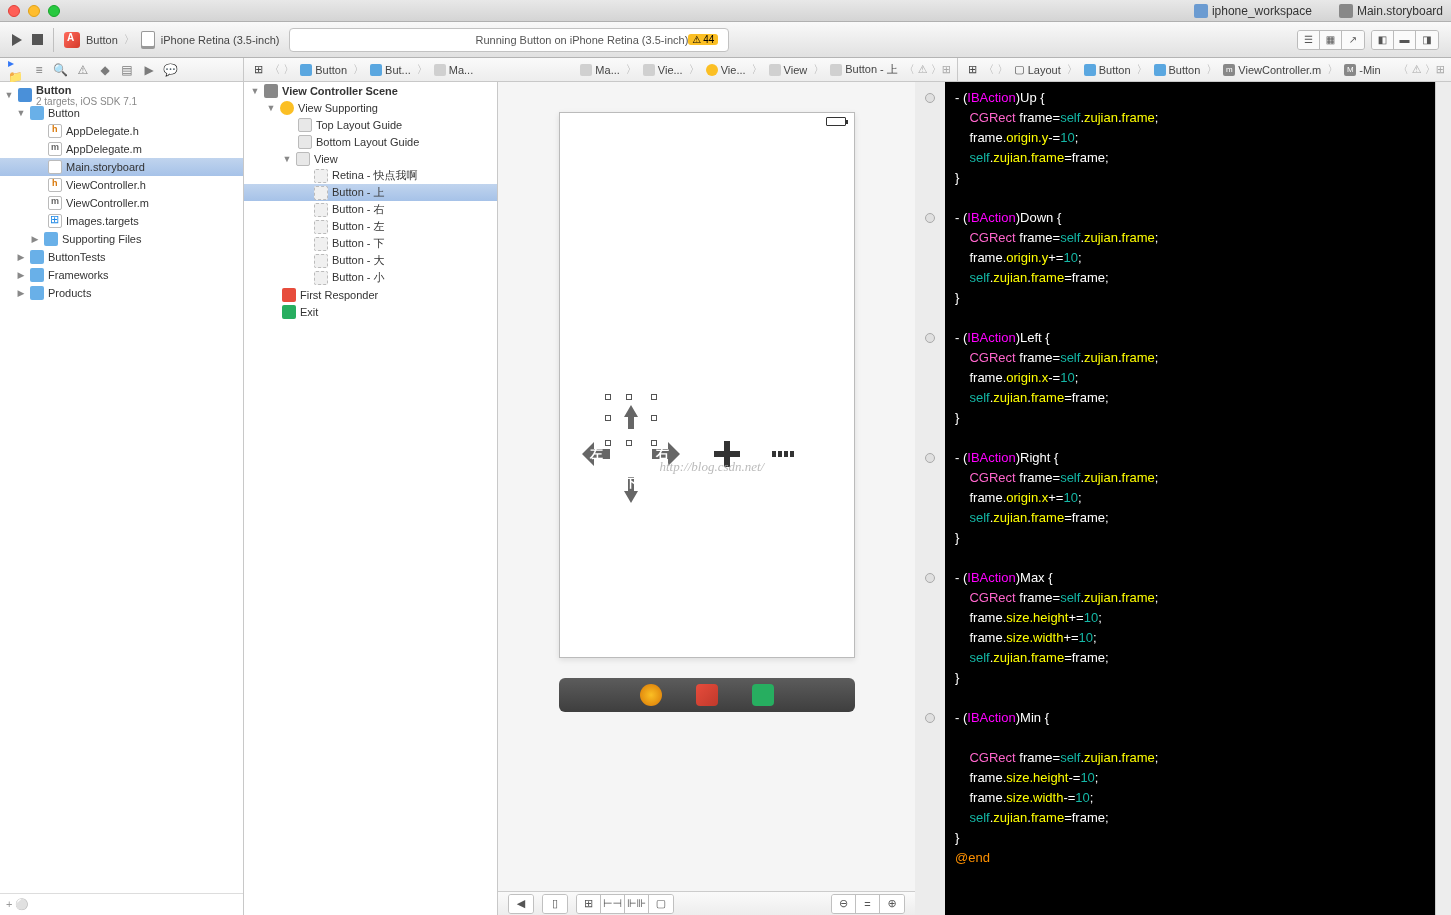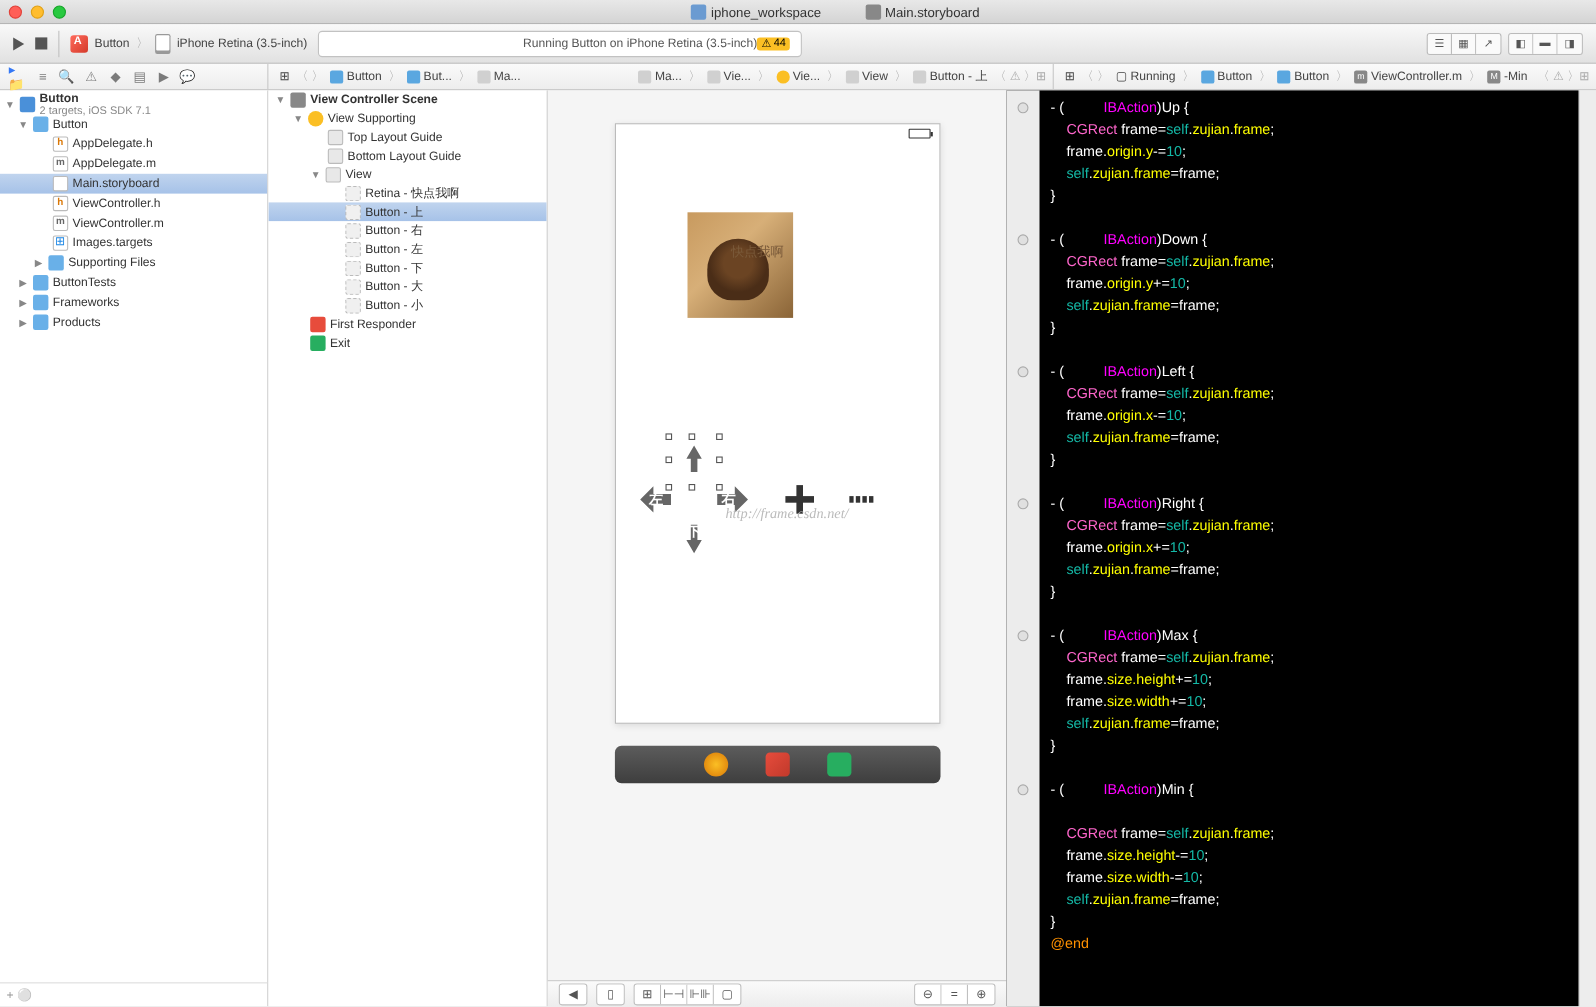--- a/index.html
+++ b/index.html
@@ -5,21 +5,21 @@
 * { margin: 0; padding: 0; box-sizing: border-box; font-family: -apple-system, "Helvetica Neue", Arial, sans-serif; }
 body { width: 1451px; height: 915px; background: #ececec; font-size: 11px; overflow: hidden; display: flex; flex-direction: column; }
 
 
 .titlebar { height: 22px; background: linear-gradient(#e8e8e8, #d4d4d4); border-bottom: 1px solid #b0b0b0; display: flex; align-items: center; padding: 0 8px; font-size: 12px; color: #333; }
 .traffic { display: flex; gap: 8px; margin-right: 16px; }
 .tl { width: 12px; height: 12px; border-radius: 50%; }
 .tl.r { background: #ff5f57; border: 1px solid #e14038; }
 .tl.y { background: #ffbd2e; border: 1px solid #e1a116; }
 .tl.g { background: #28c940; border: 1px solid #17a52a; }
-.tb-center { flex: 1; display: flex; justify-content: center; gap: 40px; }
+.tb-center { flex: 1; display: flex; justify-content: flex-end; gap: 27px; }
 .tb-item { display: flex; align-items: center; gap: 4px; }
 .tb-icon { width: 14px; height: 14px; background: #6b9bd1; border-radius: 2px; }
 .tb-icon.sb { background: #888; }
 
 
 .toolbar { height: 36px; background: linear-gradient(#f9f9f9, #e1e1e1); border-bottom: 1px solid #b4b4b4; display: flex; align-items: center; padding: 0 12px; gap: 10px; }
 .tbtn { display: flex; align-items: center; justify-content: center; color: #555; font-size: 16px; }
 .tri-run { width: 0; height: 0; border-left: 10px solid #555; border-top: 6px solid transparent; border-bottom: 6px solid transparent; }
 .sq-stop { width: 11px; height: 11px; background: #555; }
 .divider { width: 1px; height: 24px; background: #c0c0c0; }
@@ -120,21 +120,21 @@
 .cb-grp { display: flex; border: 1px solid #c0c0c0; border-radius: 3px; overflow: hidden; }
 .cb-grp span { width: 24px; height: 18px; display: flex; align-items: center; justify-content: center; font-size: 11px; color: #555; border-right: 1px solid #c0c0c0; background:#fff; }
 .cb-grp span:last-child { border: none; }
 
 
 .editor { flex: 1; min-width: 520px; background: #000; color: #fff; font-family: Menlo, Monaco, monospace; font-size: 13px; line-height: 20px; display: flex; position: relative; }
 .gutter { width: 30px; background: #ececec; color: #888; display: flex; flex-direction: column; }
 .gut-mark { height: 20px; display: flex; align-items: center; justify-content: center; }
 .gbp { width: 10px; height: 10px; border: 1px solid #aaa; border-radius: 50%; background: #e0e0e0; }
 .code { flex: 1; padding: 6px 10px; white-space: pre; overflow: hidden; }
-.kw { color: #f0f; margin-left: 36px; }
+.kw { color: #f0f; }
 .type { color: #ff66cc; }
 .name { color: #fff; }
 .prop { color: #ffff00; }
 .self { color: #14b8a6; }
 .num { color: #14b8a6; }
 .op { color: #fff; }
 .end { color: #ff9100; }
 .func { color: #fff; }
 
 
@@ -245,21 +245,21 @@
       <span class="jb-sep">〉</span>
     <span class="jb-item">
         <span class="fico sb"></span>
         <span>Button - 上</span>
       </span>
     <span style="color:#aaa">〈 ⚠ 〉⊞</span>
   </div>
   <div class="jumpbar b2" style="max-width:494px">
     <span class="jb-item">⊞</span>
       <span style="color:#aaa">〈 〉</span>
-    <span class="jb-item">▢ <span>Running</span></span>
+    <span class="jb-item">▢ <span>Layout</span></span>
       <span class="jb-sep">〉</span>
     <span class="jb-item">
         <span class="fico fold"></span>
         <span>Button</span>
       </span>
       <span class="jb-sep">〉</span>
     <span class="jb-item">
         <span class="fico fold"></span>
         <span>Button</span>
       </span>
@@ -403,24 +403,20 @@
         <span>Exit</span>
       </div>
   </div>
 
   <div class="canvas">
     <div class="canvas-area">
       <div class="phone">
         <div class="phone-status">
             <div class="battery"></div>
           </div>
-        <div class="img-block">
-          <div class="img-face"></div>
-          <div class="img-txt">快点我啊</div>
-        </div>
         <div class="dpad">
           <div class="sel-handles">
             <span style="top:-3px;left:-3px"></span>
               <span style="top:-3px;left:18px"></span>
               <span style="top:-3px;right:-3px"></span>
             <span style="top:18px;left:-3px"></span>
               <span style="top:18px;right:-3px"></span>
             <span style="bottom:-3px;left:-3px"></span>
               <span style="bottom:-3px;left:18px"></span>
               <span style="bottom:-3px;right:-3px"></span>
@@ -456,21 +452,21 @@
           </div>
           <div class="dp-btn dp-minus">
             <svg width="30" height="14">
                 <rect x="0" y="4" width="4" height="6" fill="#333"></rect>
                 <rect x="6" y="4" width="4" height="6" fill="#333"></rect>
                 <rect x="12" y="4" width="4" height="6" fill="#333"></rect>
                 <rect x="18" y="4" width="4" height="6" fill="#333"></rect>
               </svg>
           </div>
         </div>
-        <div class="watermark">http://frame.csdn.net/</div>
+        <div class="watermark">http://blog.csdn.net/</div>
       </div>
       <div class="dock">
         <div class="dock-ico i1"></div>
         <div class="dock-ico i2"></div>
         <div class="dock-ico i3"></div>
       </div>
     </div>
     <div class="canvas-bottom">
       <div class="cb-grp">
           <span>◀</span>

